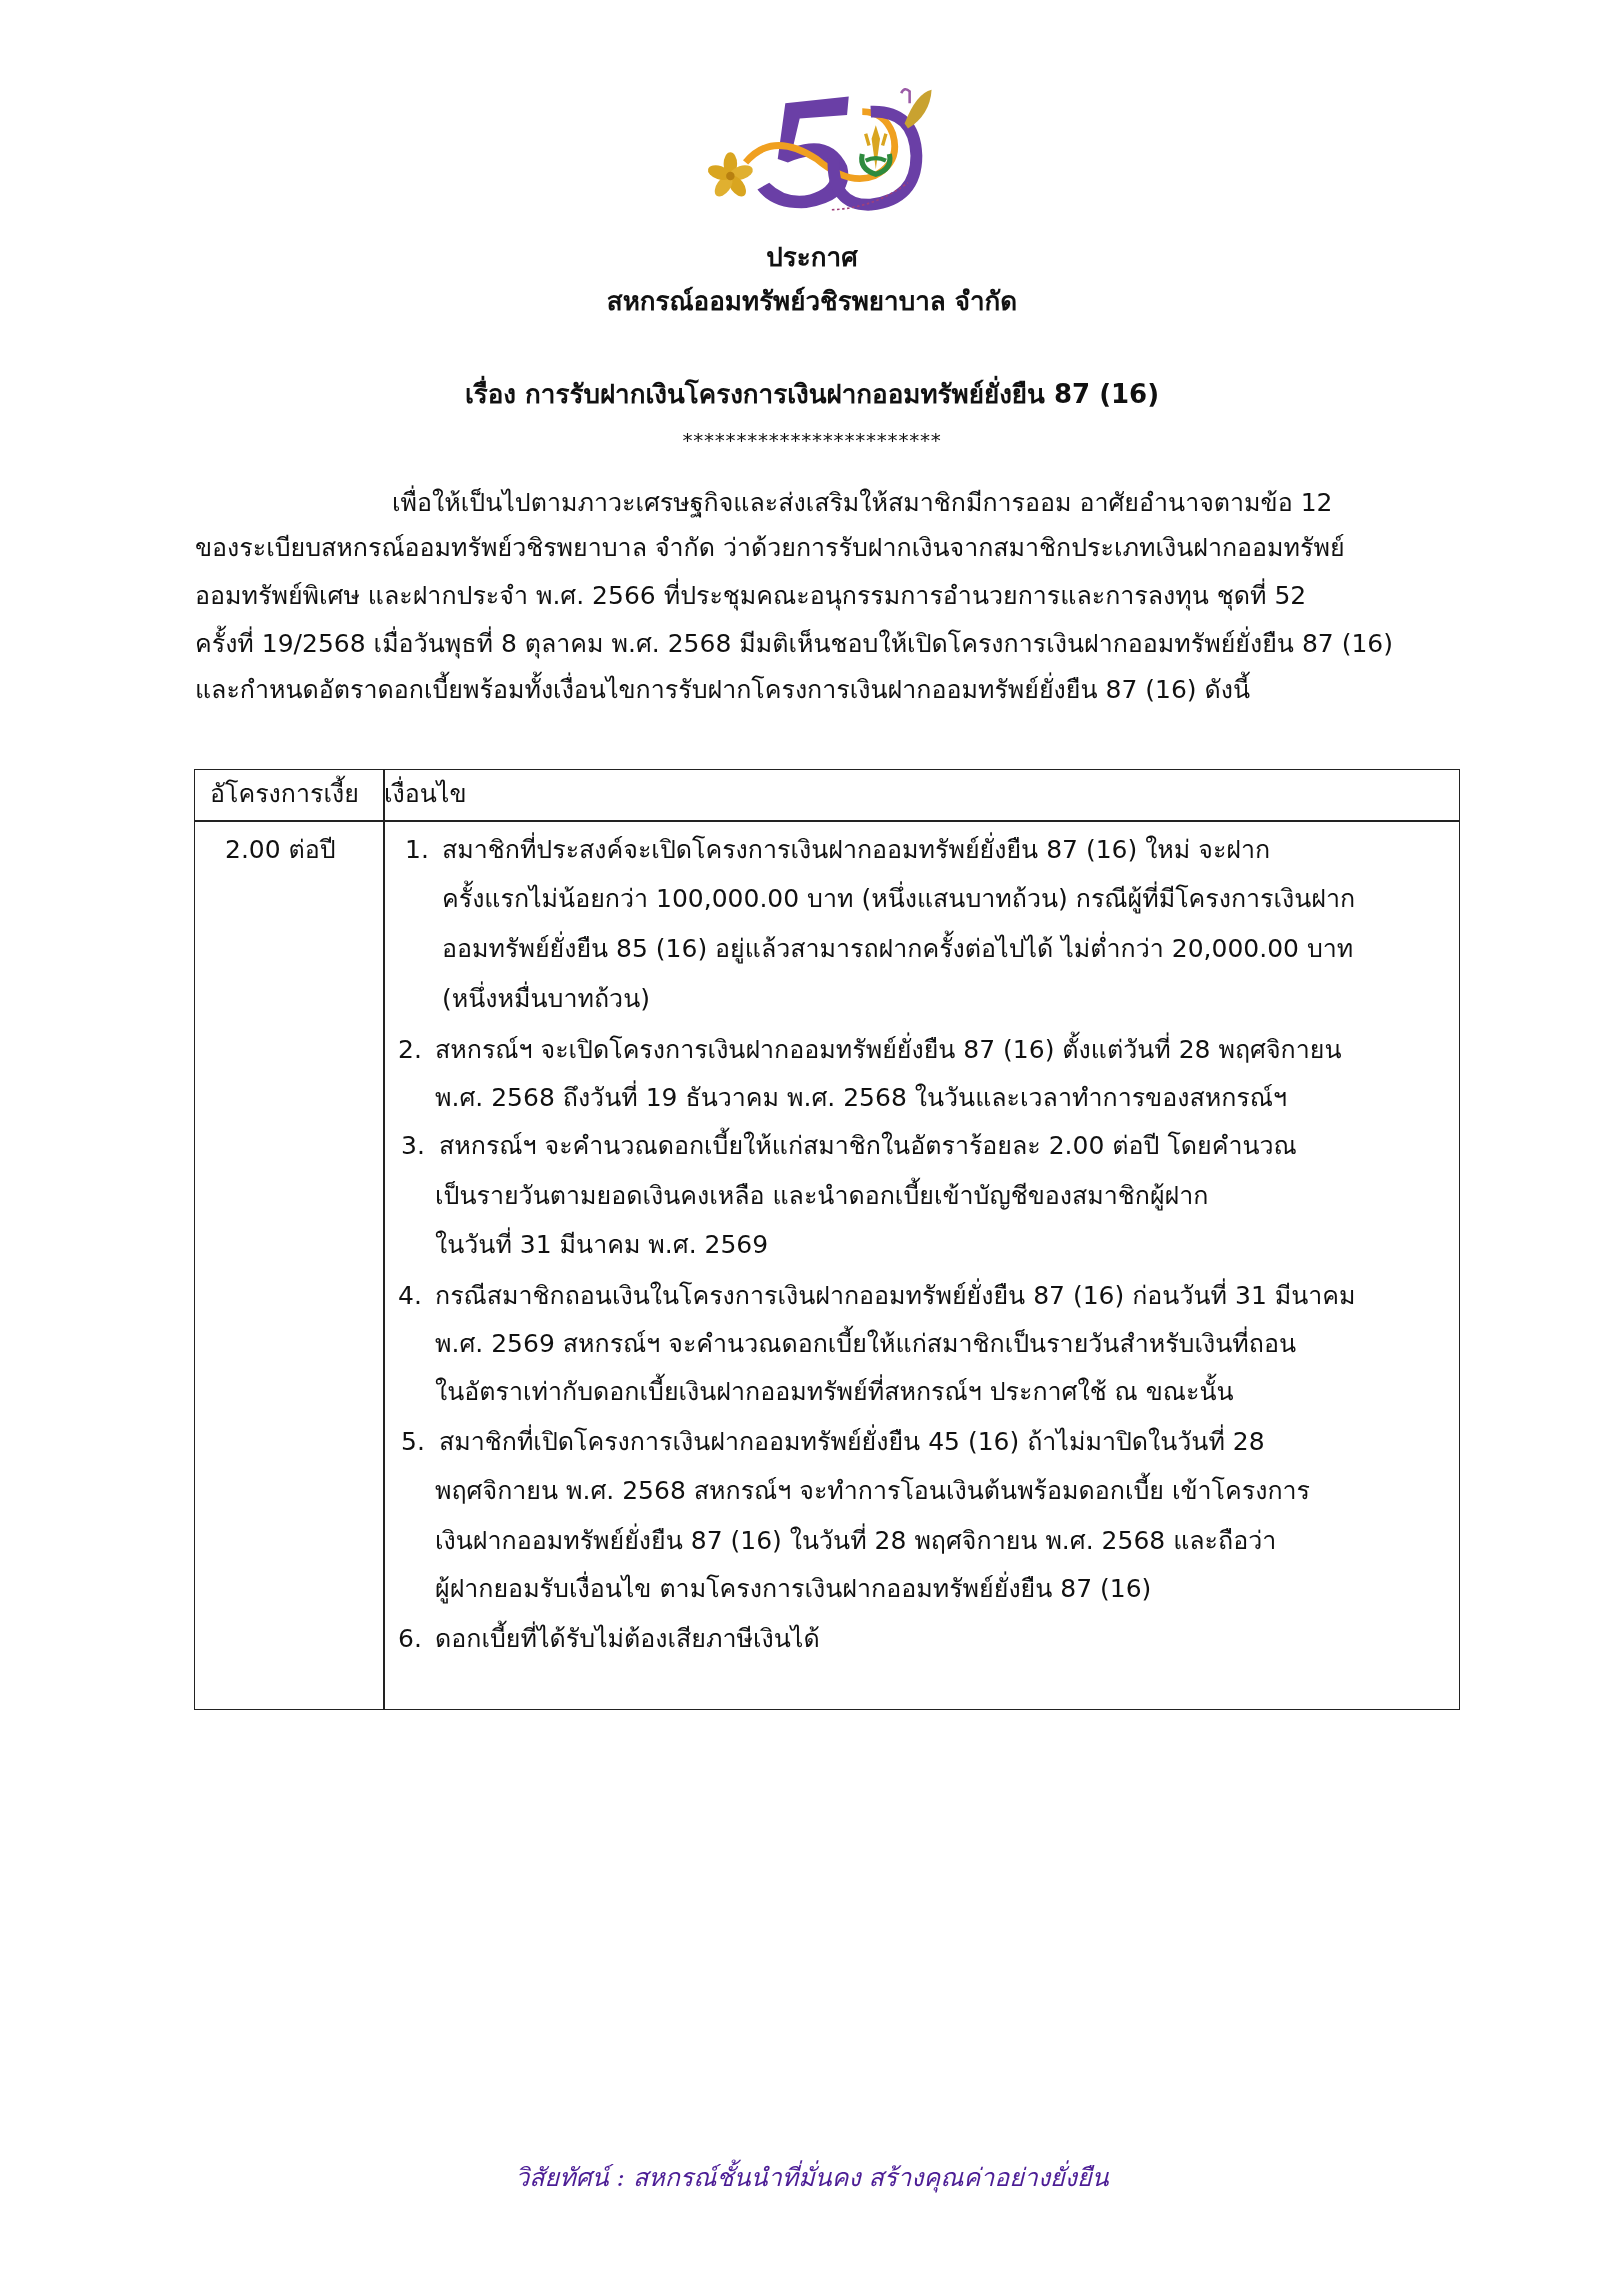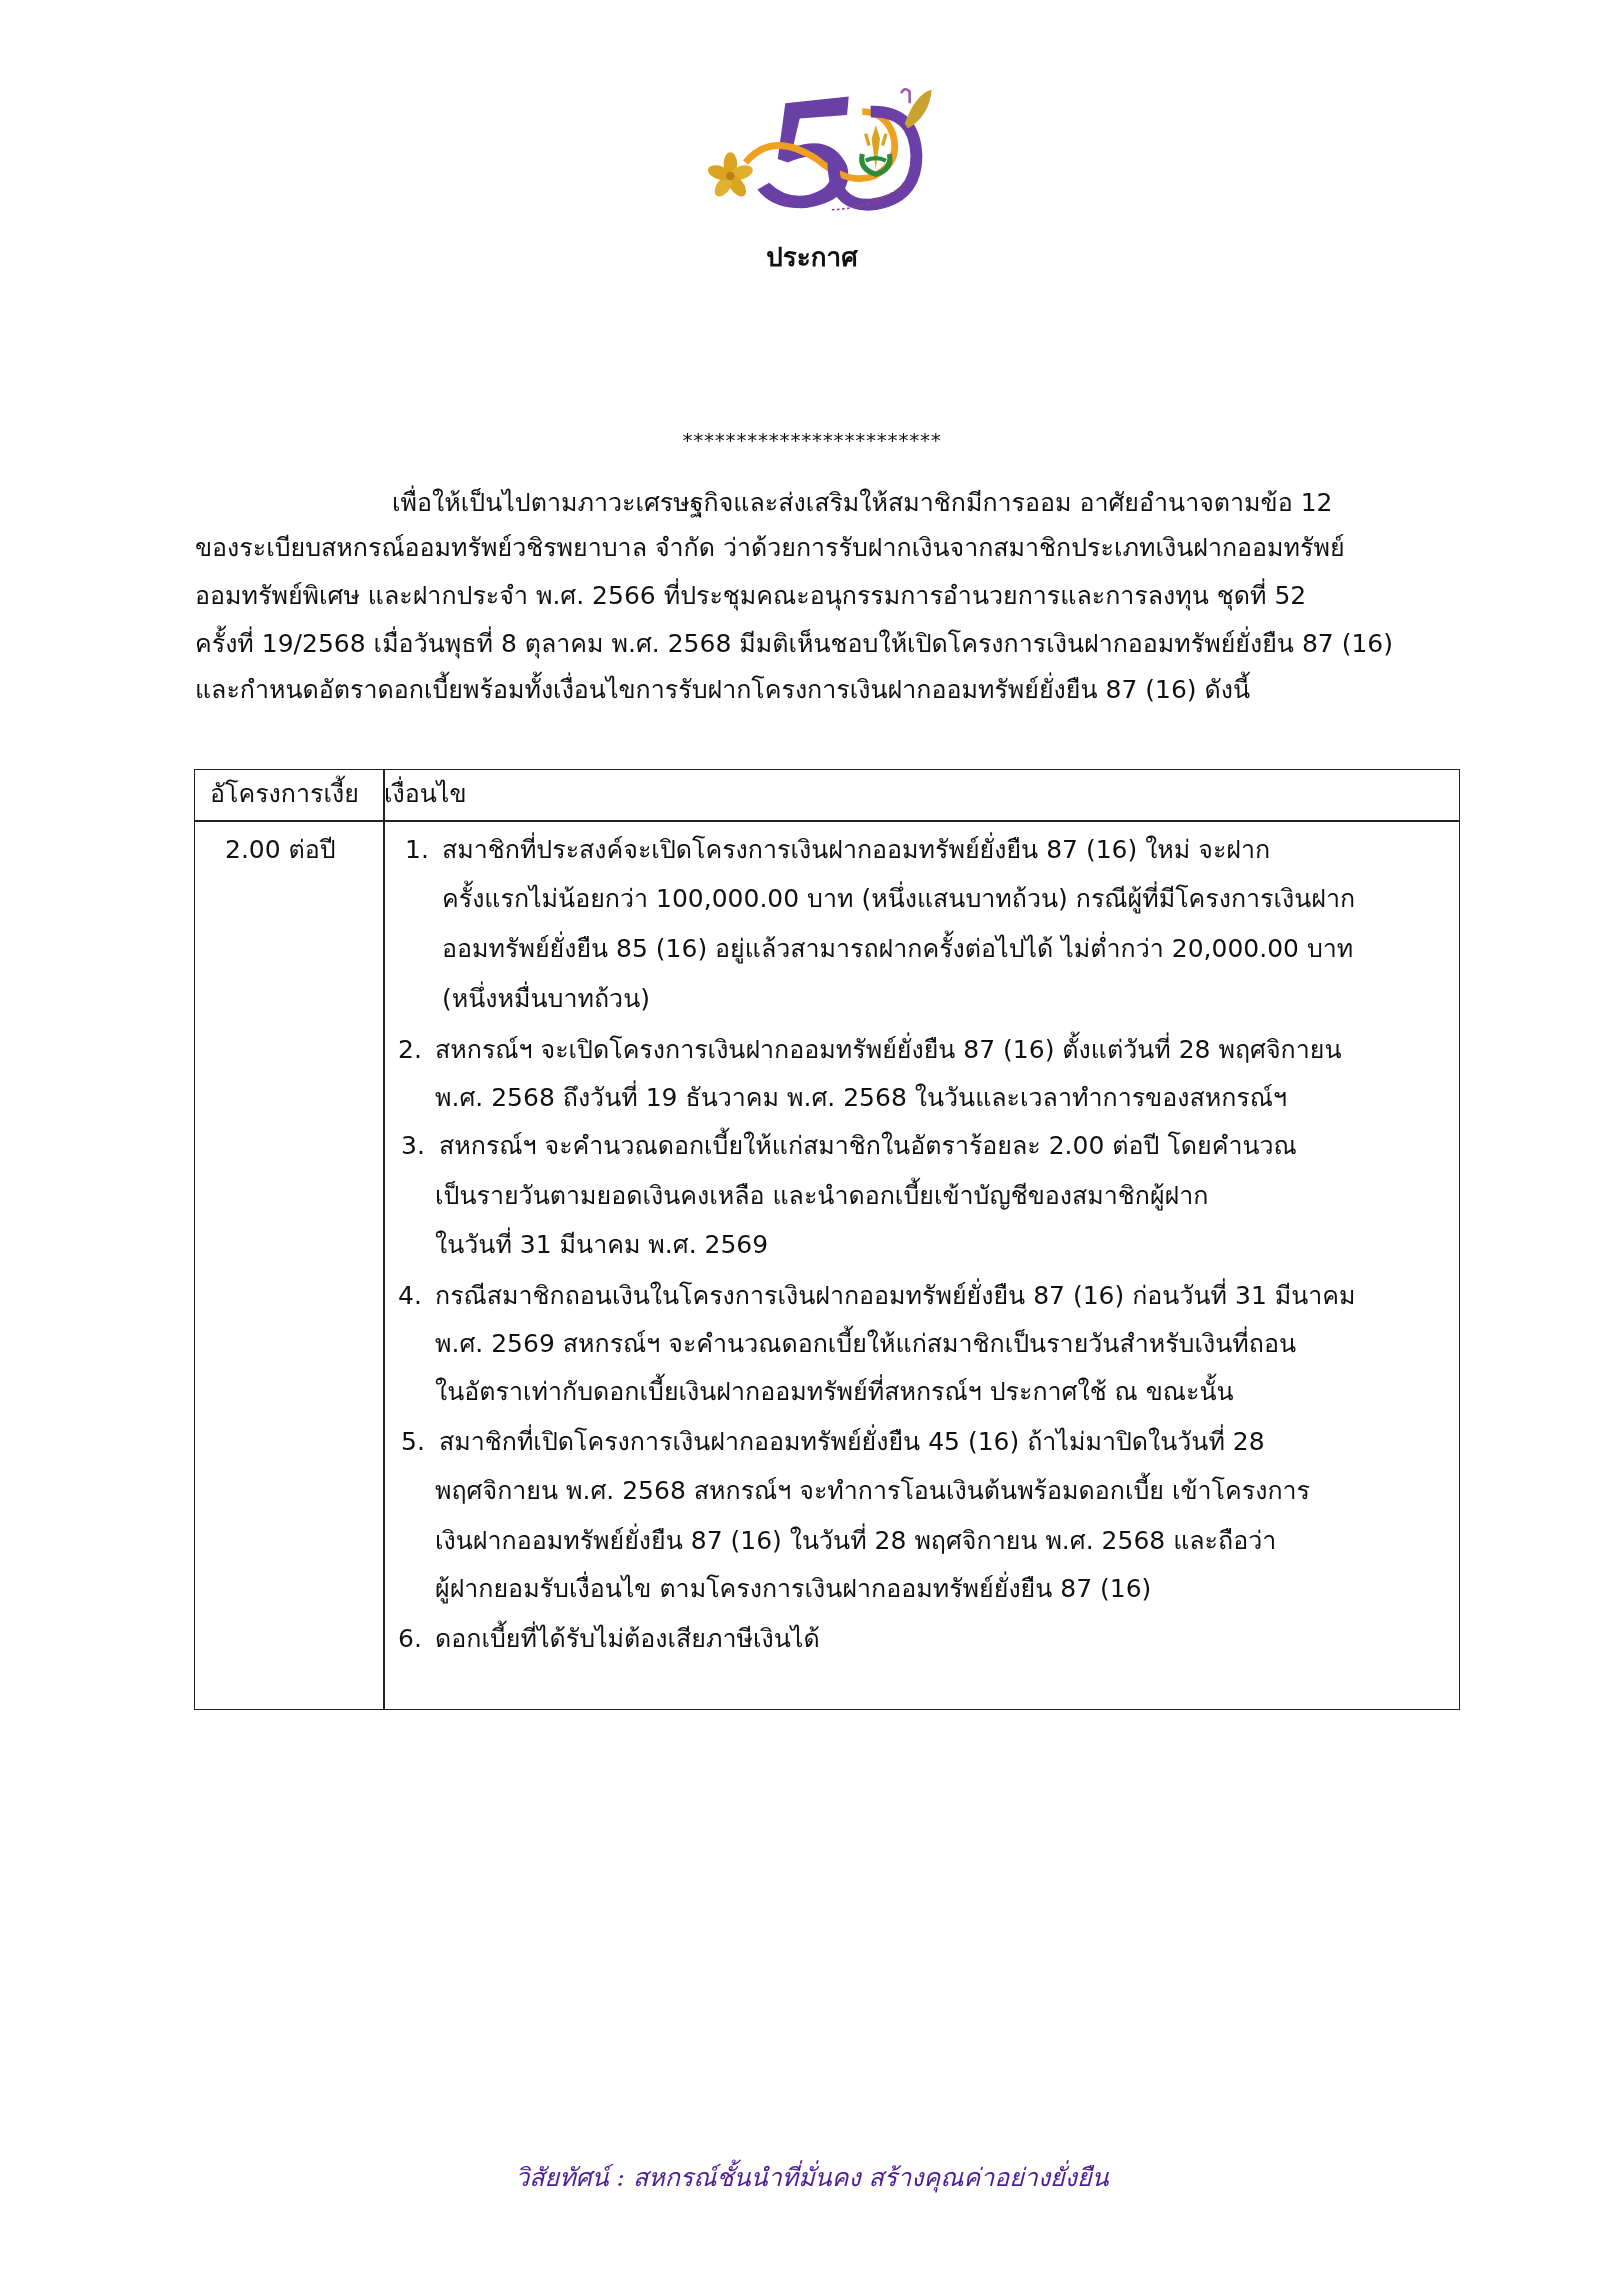--- a/index.html
+++ b/index.html
@@ -53,20 +53,22 @@
 
       <path d="M236 50 Q250 14 268 10 Q266 40 240 56 Z" fill="#c9a230"></path>
 
       <path d="M232 14 Q236 6 242 12 L242 26" stroke="#9a5aa6" stroke-width="3" fill="none"></path>
 
       <path d="M150 152 Q200 150 240 120" stroke="#a0407a" stroke-width="2" stroke-dasharray="3 3" fill="none"></path>
     </svg>
   </div>
 
   <div class="hd" style="top:239px">ประกาศ</div>
+  <div class="hd" style="top:283px">สหกรณ์ออมทรัพย์วชิรพยาบาล  จำกัด</div>
+  <div class="hd" style="top:376px">เรื่อง  การรับฝากเงินโครงการเงินฝากออมทรัพย์ยั่งยืน 87 (16)</div>
   <div class="stars" style="top:427px">************************</div>
 
   <div>
     <div class="pline" style="left:392px; top:485px">เพื่อให้เป็นไปตามภาวะเศรษฐกิจและส่งเสริมให้สมาชิกมีการออม อาศัยอำนาจตามข้อ 12</div>
     <div class="pline" style="left:195px; top:530px">ของระเบียบสหกรณ์ออมทรัพย์วชิรพยาบาล จำกัด  ว่าด้วยการรับฝากเงินจากสมาชิกประเภทเงินฝากออมทรัพย์</div>
     <div class="pline" style="left:195px; top:578px">ออมทรัพย์พิเศษ  และฝากประจำ  พ.ศ. 2566 ที่ประชุมคณะอนุกรรมการอำนวยการและการลงทุน ชุดที่ 52</div>
     <div class="pline" style="left:195px; top:626px">ครั้งที่ 19/2568 เมื่อวันพุธที่ 8 ตุลาคม พ.ศ. 2568 มีมติเห็นชอบให้เปิดโครงการเงินฝากออมทรัพย์ยั่งยืน 87 (16)</div>
     <div class="pline" style="left:195px; top:672px">และกำหนดอัตราดอกเบี้ยพร้อมทั้งเงื่อนไขการรับฝากโครงการเงินฝากออมทรัพย์ยั่งยืน 87 (16)  ดังนี้</div>
   </div>
 

